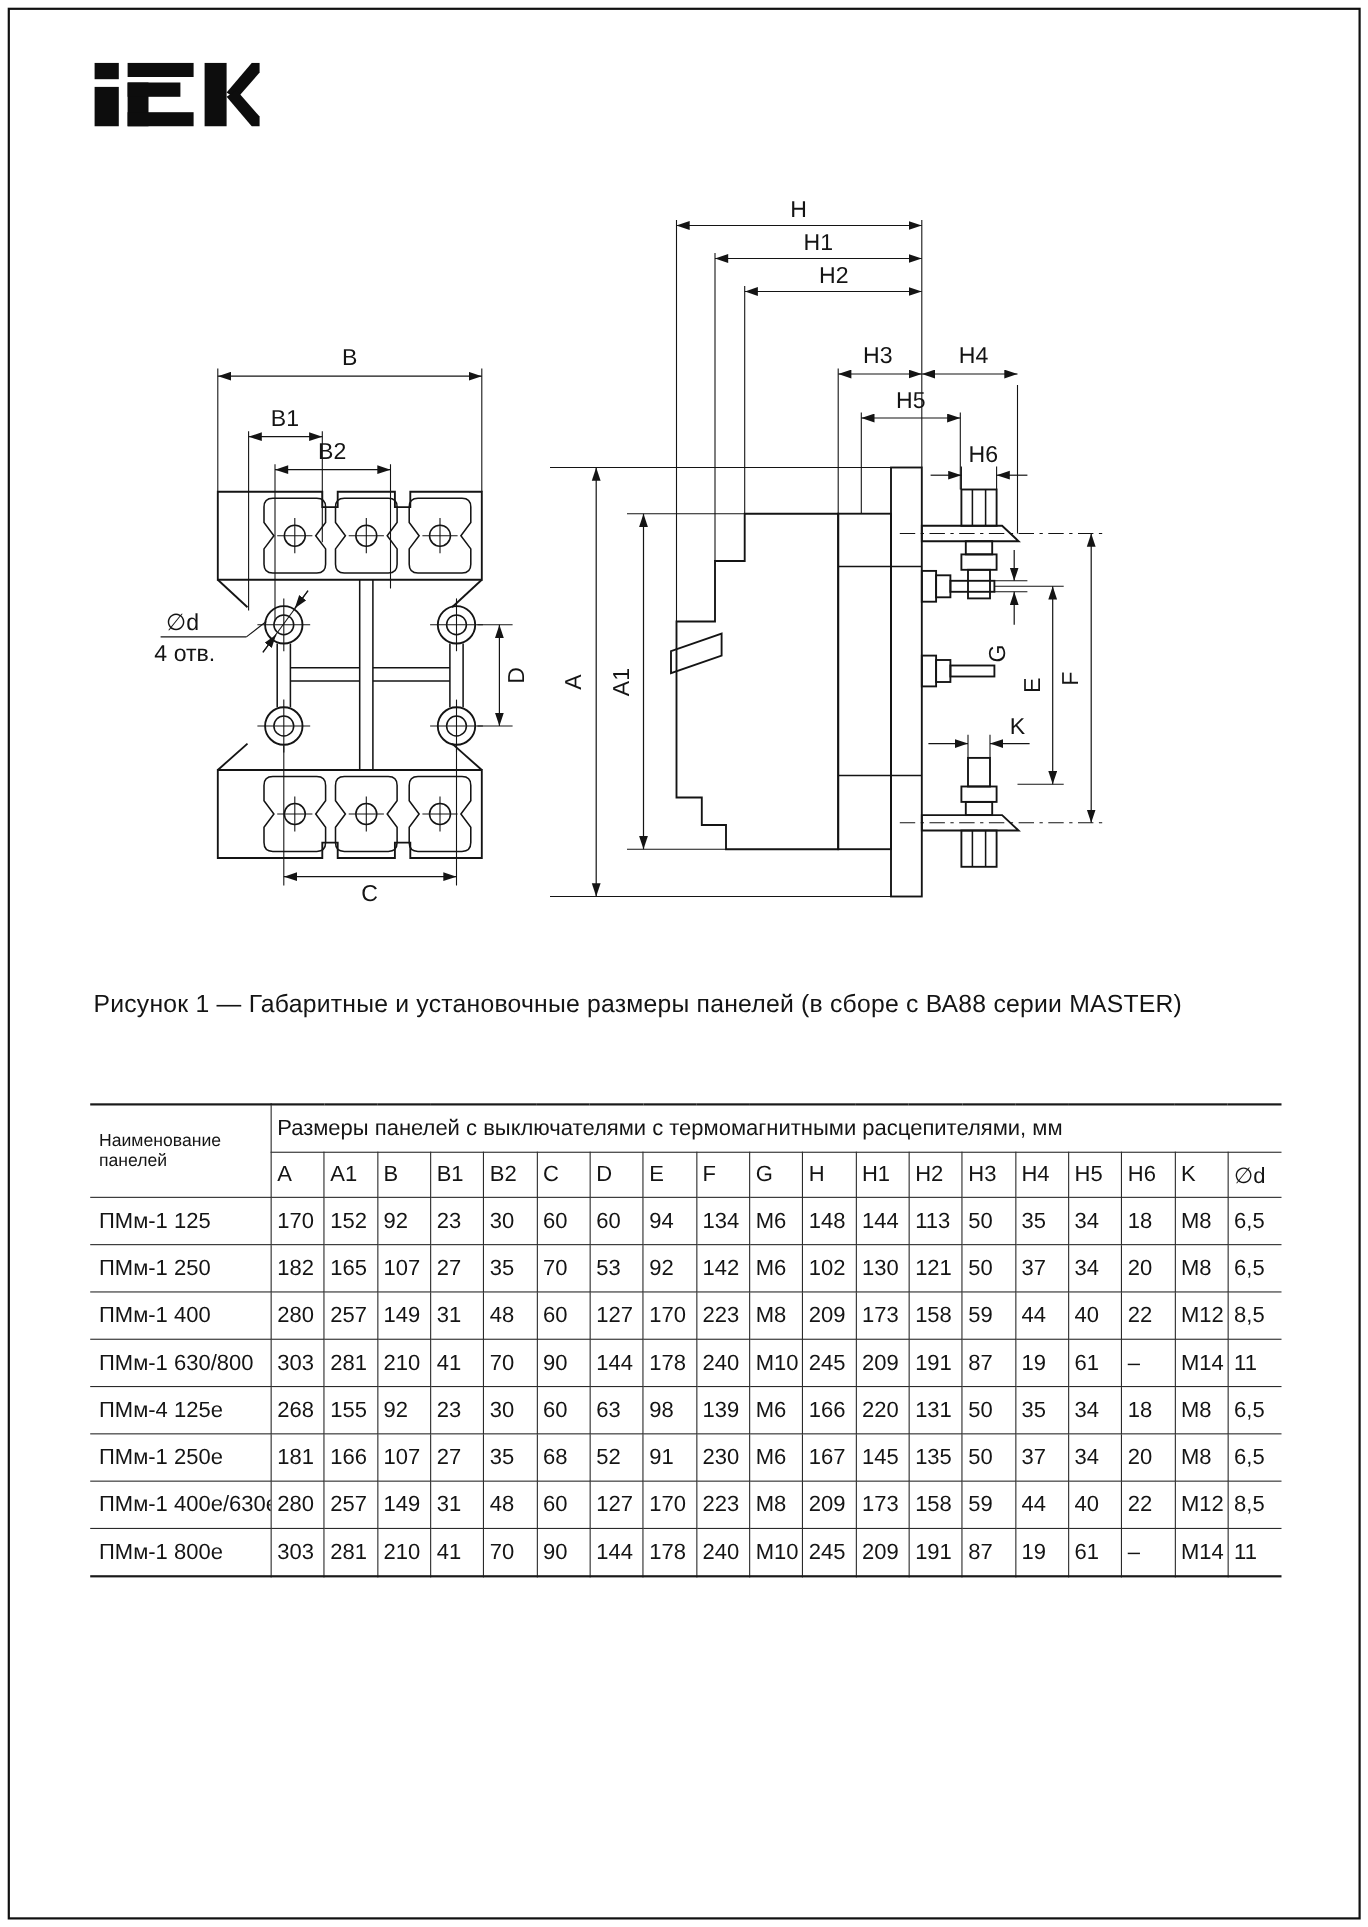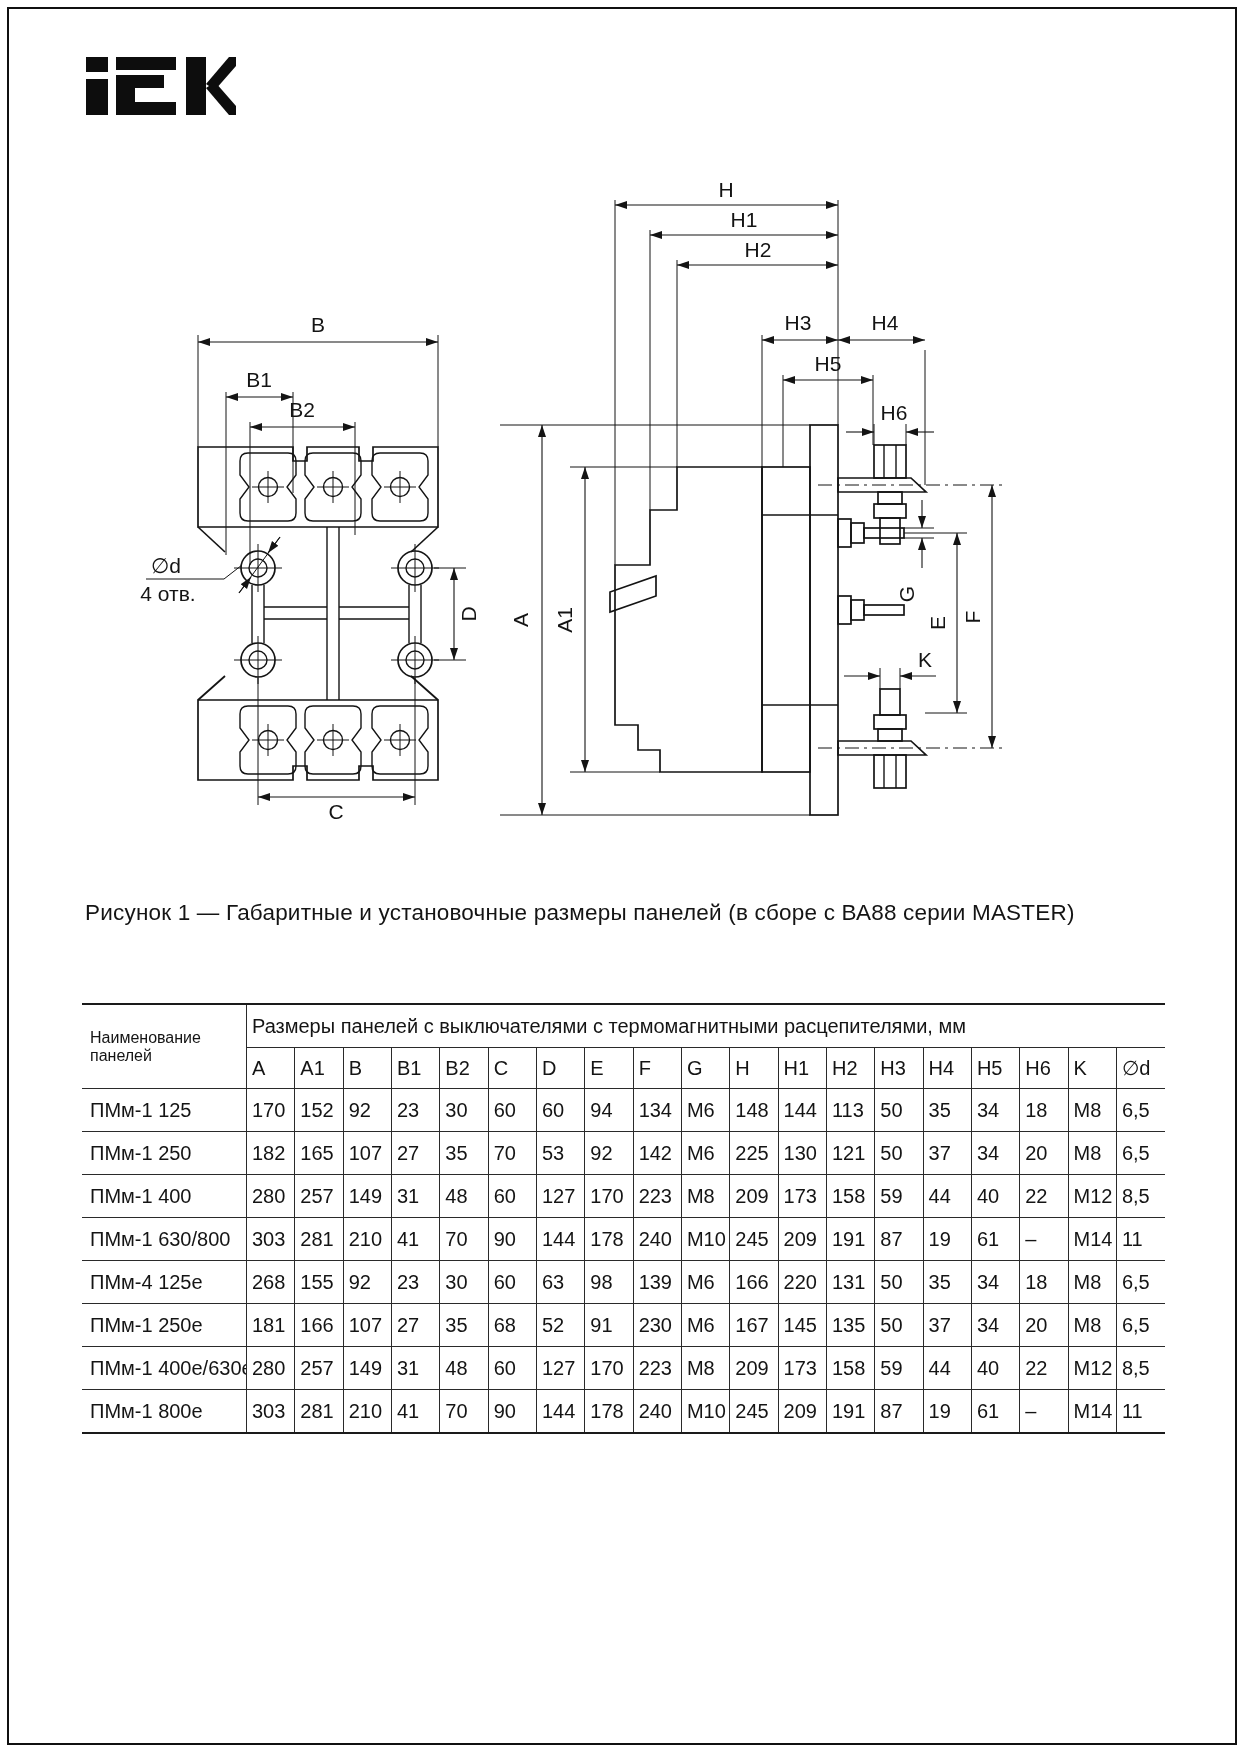--- a/index.html
+++ b/index.html
@@ -297,21 +297,21 @@
             <td>182</td>
             <td>165</td>
             <td>107</td>
             <td>27</td>
             <td>35</td>
             <td>70</td>
             <td>53</td>
             <td>92</td>
             <td>142</td>
             <td>М6</td>
-            <td>225</td>
+            <td>102</td>
             <td>130</td>
             <td>121</td>
             <td>50</td>
             <td>37</td>
             <td>34</td>
             <td>20</td>
             <td>М8</td>
             <td>6,5</td>
           </tr>
           <tr>

